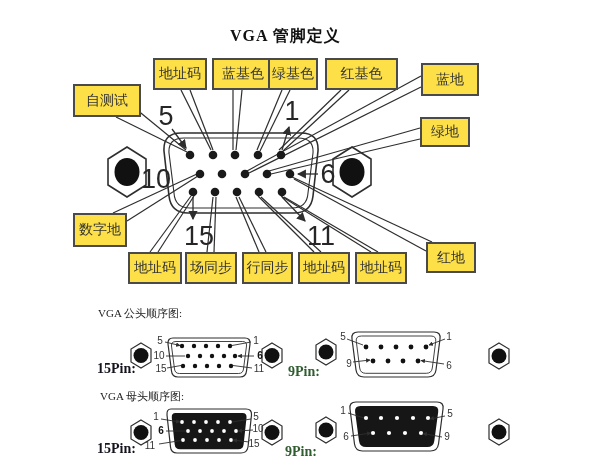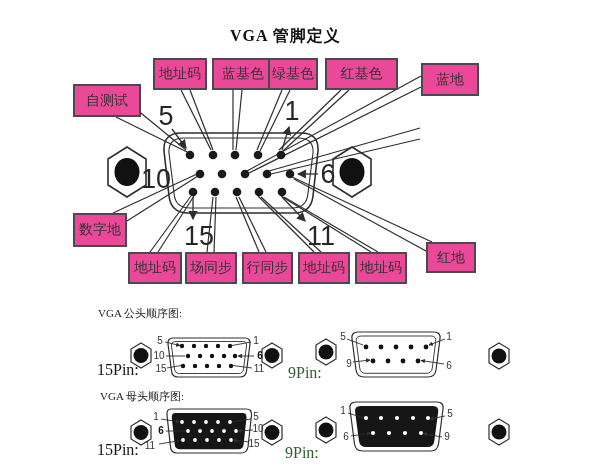--- a/index.html
+++ b/index.html
@@ -1,30 +1,30 @@
 <!DOCTYPE html>
 <html><head>
 <meta charset="utf-8">
 <style>
   html,body{margin:0;padding:0;background:#fff;}
   #page{position:relative;width:600px;height:475px;background:#ffffff;overflow:hidden;
         font-family:"Liberation Sans",sans-serif;color:#2e2e2e;}
   .abs{position:absolute;}
   #title{font-family:"Liberation Serif",serif;font-weight:bold;font-size:16px;color:#111;
          left:230px;top:26px;letter-spacing:1px;}
-  .lbox{position:absolute;border:2px solid #4a4a4a;background:#ec4899;box-sizing:border-box;
+  .lbox{position:absolute;border:2px solid #4a4a4a;background:#fde047;box-sizing:border-box;
         display:flex;align-items:center;justify-content:center;
         font-size:14px;color:#333;font-family:"Liberation Serif",serif;white-space:nowrap;}
   .num{position:absolute;transform:translate(-50%,-50%);font-size:27px;color:#262626;
        font-family:"Liberation Sans",sans-serif;line-height:1;}
   .mini-num{position:absolute;transform:translate(-50%,-50%);font-size:10px;color:#333;
        font-family:"Liberation Sans",sans-serif;line-height:1;}
   .bold{font-weight:bold;color:#111;}
   .sec-head{position:absolute;font-size:11px;color:#222;font-family:"Liberation Serif",serif;}
-  .pin-count{position:absolute;font-size:16px;font-weight:normal;font-family:"Liberation Serif",serif;}
+  .pin-count{position:absolute;font-size:14px;font-weight:bold;font-family:"Liberation Serif",serif;}
   .pin-black{color:#14141e;}
   .pin-green{color:#2f5d2f;}
   svg{position:absolute;left:0;}
 </style>
 </head>
 <body>
 
 <div id="page">
 
   <svg class="abs" style="top:0" width="600" height="310" viewBox="0 0 600 310">
@@ -240,20 +240,21 @@
 
   <div id="title" class="abs">VGA 管脚定义</div>
 
   <div class="lbox" style="left:153px;top:58px;width:54px;height:32px">地址码</div>
   <div class="lbox" style="left:212px;top:58px;width:62px;height:32px">蓝基色</div>
   <div class="lbox" style="left:268px;top:58px;width:50px;height:32px">绿基色</div>
   <div class="lbox" style="left:325px;top:58px;width:73px;height:32px">红基色</div>
   <div class="lbox" style="left:73px;top:84px;width:68px;height:33px">自测试</div>
 
   <div class="lbox" style="left:421px;top:63px;width:58px;height:33px">蓝地</div>
+  <div class="lbox" style="left:420px;top:117px;width:50px;height:30px">绿地</div>
   <div class="lbox" style="left:426px;top:242px;width:50px;height:31px">红地</div>
 
   <div class="lbox" style="left:73px;top:213px;width:54px;height:34px">数字地</div>
   <div class="lbox" style="left:128px;top:252px;width:54px;height:32px">地址码</div>
   <div class="lbox" style="left:185px;top:252px;width:52px;height:32px">场同步</div>
   <div class="lbox" style="left:242px;top:252px;width:51px;height:32px">行同步</div>
   <div class="lbox" style="left:298px;top:252px;width:52px;height:32px">地址码</div>
   <div class="lbox" style="left:355px;top:252px;width:52px;height:32px">地址码</div>
 
   <div class="num" style="left:166px;top:116px">5</div>

